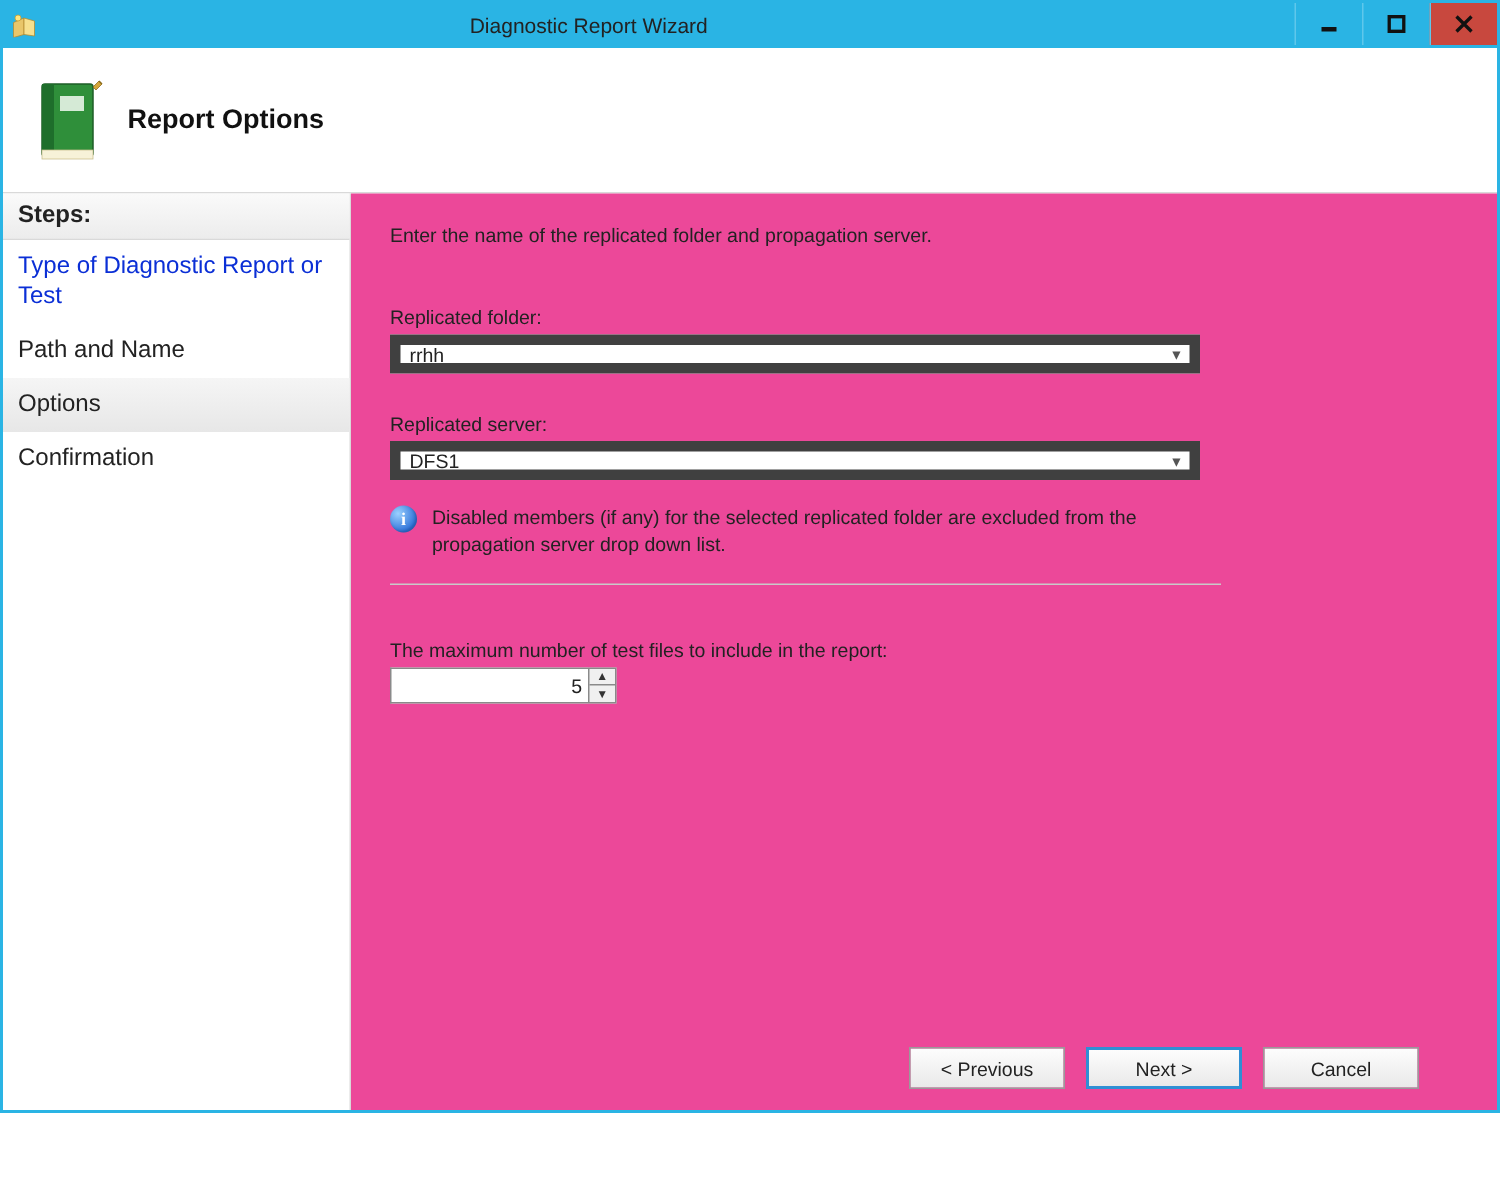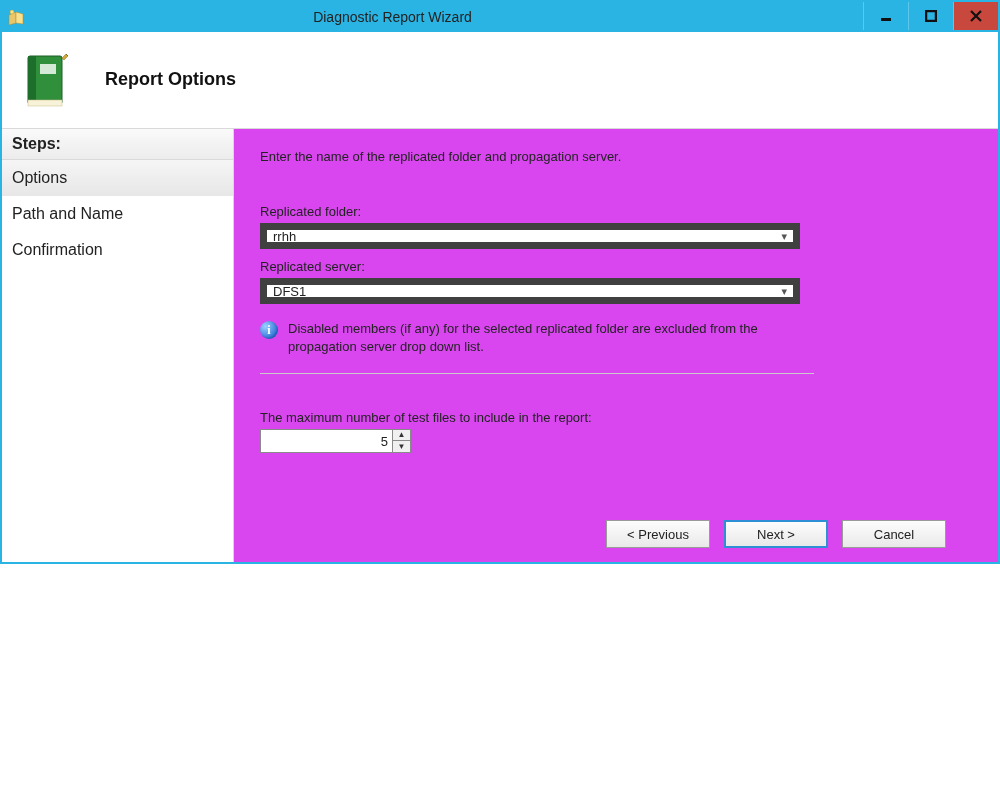--- a/index.html
+++ b/index.html
@@ -1,18 +1,18 @@
 <!DOCTYPE html>
 <html><head>
   <meta charset="utf-8">
   <style>
     * { margin: 0; padding: 0; box-sizing: border-box; font-family: "Segoe UI", Tahoma, sans-serif; }
     body { background: #fff; width: 1000px; height: 798px; overflow: hidden; }
 
-    .window { width: 1000px; height: 564px; border: 2px solid #2AB4E4; display: flex; flex-direction: column; }
+    .window { width: 1000px; height: 742px; border: 2px solid #2AB4E4; display: flex; flex-direction: column; }
 
     
     .titlebar {
       height: 30px; background: #2AB4E4; display: flex; align-items: stretch;
       color: #000; font-size: 13px;
     }
     .titlebar .appicon {
       width: 30px; display: flex; align-items: center; justify-content: center;
     }
     .titlebar .title {
@@ -23,21 +23,21 @@
     .win-btn {
       width: 45px; height: 28px; border-left: 1px solid #5fc7eb;
       display: flex; align-items: center; justify-content: center;
       background: #2AB4E4; cursor: default;
     }
     .win-btn.close { background: #C8483E; }
     .win-btn svg { display: block; }
 
     
     .header {
-      display: flex; align-items: center; gap: 31px;
+      display: flex; align-items: center; gap: 11px;
       padding: 16px 20px 18px 20px;
     }
     .book-icon {
       width: 52px; height: 62px;
     }
     .header h1 { font-size: 18px; font-weight: 700; color: #111; }
 
     
     .body-row { flex: 1; display: flex; border-top: 1px solid #D9D9D9; min-height: 0; }
 
@@ -55,38 +55,38 @@
       padding: 8px 10px 8px 10px; line-height: 1.25;
       cursor: default;
     }
     .step.link { color: #0B2FD6; text-decoration: underline; text-decoration-color: transparent; }
     .step.selected {
       background: linear-gradient(#F5F5F5, #E7E7E7);
     }
 
     
     .main {
-      flex: 1; background: #d946ef; padding: 20px 26px 0 26px;
+      flex: 1; background: #ec4899; padding: 20px 26px 0 26px;
       position: relative; font-size: 13px; color: #222;
       display: flex; flex-direction: column; gap: 46px;
     }
     .main .inner { flex: 1; }
 
     .prompt { margin-bottom: 40px; }
 
     .field-label { margin-bottom: 4px; }
     .dropdown {
       width: 540px; height: 26px; border: 7px solid #404040;
       background: #fff; display: flex; align-items: center;
       padding: 0 6px; font-size: 13px; color: #222;
       justify-content: space-between; cursor: default;
     }
     .dropdown .chev { font-size: 11px; color: #555; }
 
-    .block { margin-bottom: 10px; }
+    .block { margin-bottom: 26px; }
 
     .info-row { display: flex; gap: 10px; margin-top: 16px; margin-bottom: 18px; }
     .info-icon {
       width: 18px; height: 18px; border-radius: 50%;
       background: radial-gradient(circle at 30% 30%, #9BD1FF 0%, #2F72D8 70%);
       display: flex; align-items: center; justify-content: center;
       color: #fff; font-weight: 700; font-family: Georgia, serif; font-size: 12px;
       box-shadow: inset -1px -1px 2px rgba(0,0,0,.2);
       flex-shrink: 0; margin-top: 1px;
     }
@@ -170,22 +170,23 @@
         <path d="M44 6 L46 8" stroke="#8A6A1A" stroke-width="1"></path>
       </svg>
     </div>
     <h1>Report Options</h1>
   </div>
 
   <div class="body-row">
 
     <div class="sidebar">
       <div class="steps-hdr">Steps:</div>
+      <div class="step link">Type of Diagnostic Report or Test</div>
+      <div class="step">Path and Name</div>
       <div class="step selected">Options</div>
-      <div class="step">Path and Name</div>
       <div class="step">Confirmation</div>
     </div>
 
     <div class="main">
       <div class="inner">
         <div class="prompt">Enter the name of the replicated folder and propagation server.</div>
 
         <div class="block">
           <div class="field-label">Replicated folder:</div>
           <div class="dropdown">

